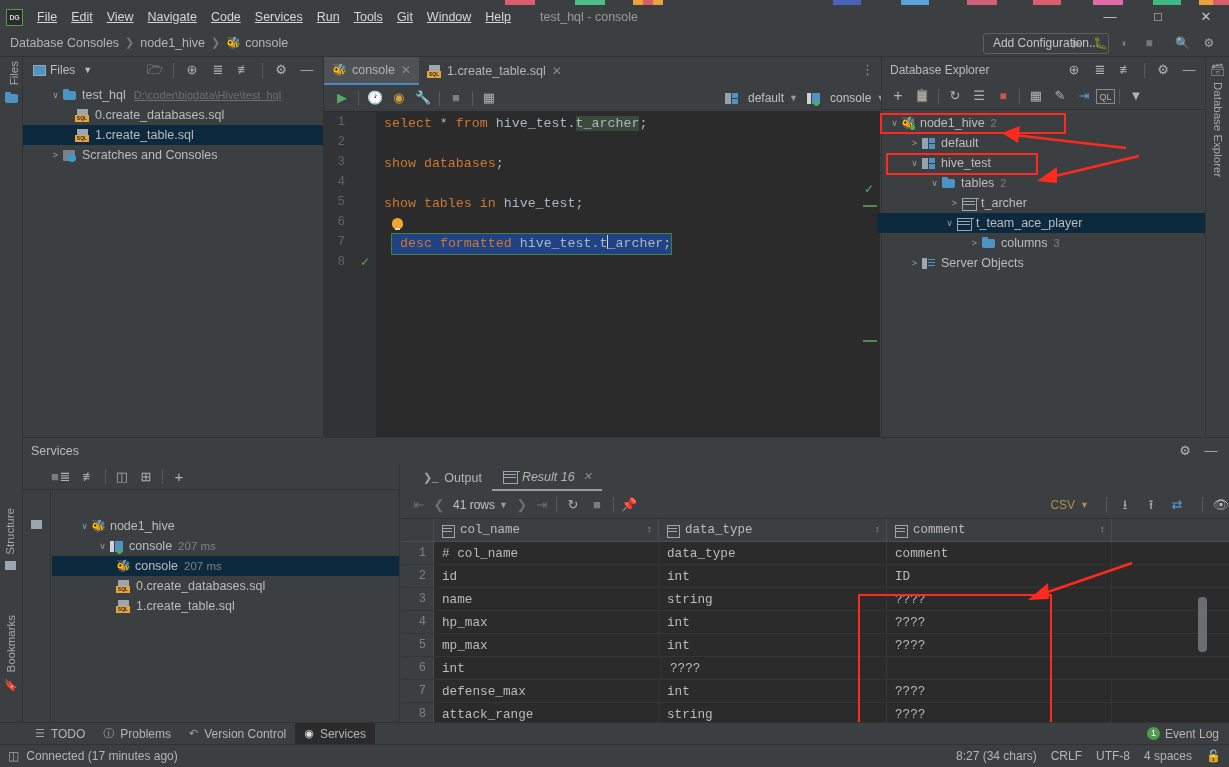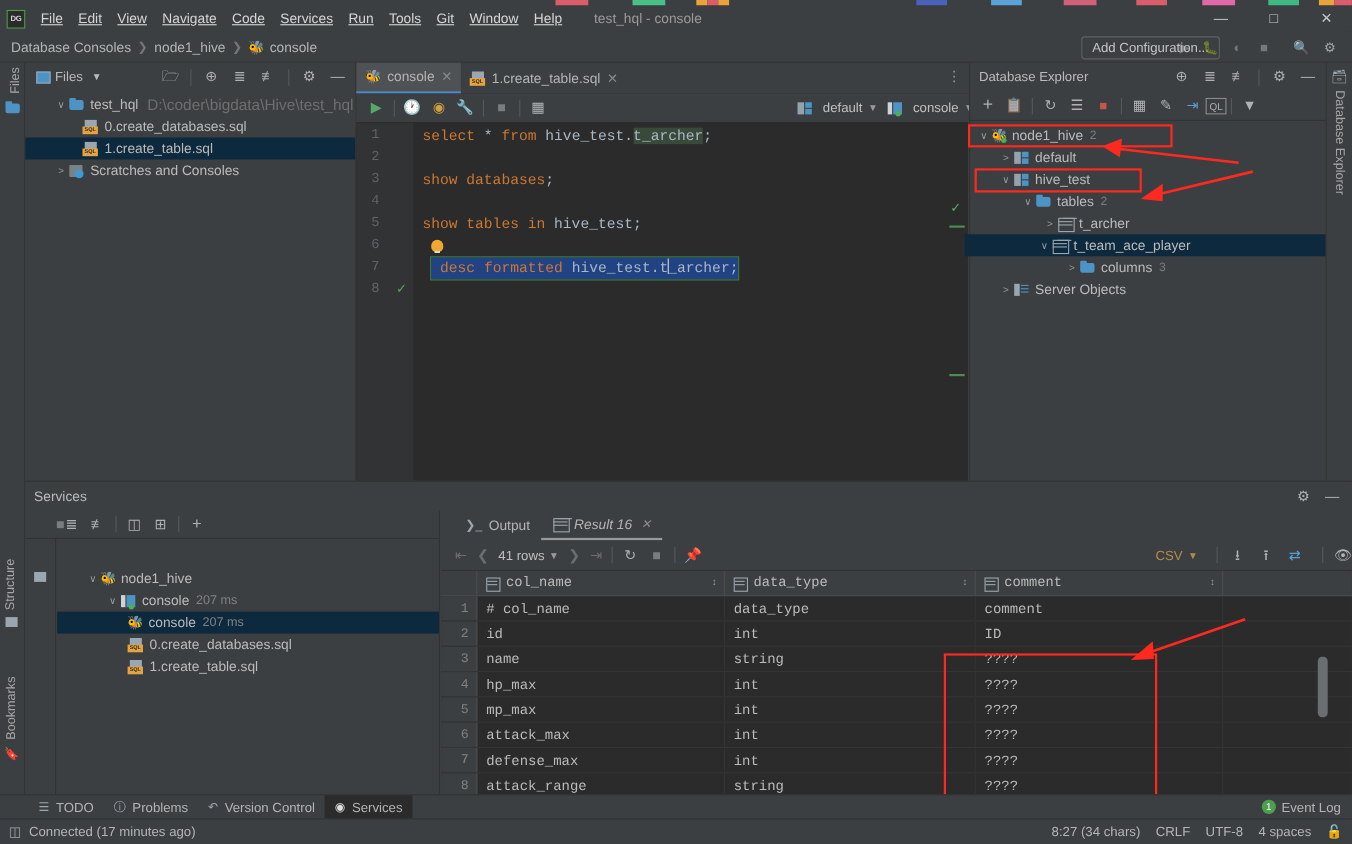--- a/index.html
+++ b/index.html
@@ -52,21 +52,21 @@
   
   #files { position:absolute; top:57px; left:23px; width:301px; height:380px; background:#3c3f41;
            border-right:1px solid #323232; }
   #files-header { height:26px; display:flex; align-items:center; padding:0 4px; }
   #files-title { color:#bbbbbb; font-size:12px; margin-left:4px; }
   #files-tree { position:absolute; top:26px; left:0; right:0; bottom:0; background:#3c3f41; padding-top:2px; }
   .trow { height:20px; display:flex; align-items:center; font-size:12.5px; color:#bbbbbb;
           white-space:nowrap; padding-left:6px; }
   .trow.sel { background:#0d293e; }
   .arrow { width:13px; color:#9a9a9a; font-size:9px; text-align:center; flex:0 0 13px;}
-  .tpath { color:#6e6e6e; margin-left:8px; font-size:14px; }
+  .tpath { color:#6e6e6e; margin-left:8px; font-size:11px;text-decoration:underline; }
 
   
   .ico { width:16px; height:15px; margin-right:4px; flex:0 0 16px; position:relative; display:inline-block;}
   .ico-folder::before { content:""; position:absolute; left:1px; top:3px; width:13px; height:9px;
         background:#4d94c4; border-radius:1px 2px 2px 2px; }
   .ico-folder::after { content:""; position:absolute; left:1px; top:1px; width:6px; height:3px;
         background:#4d94c4; border-radius:1px; }
   .ico-sql { position:relative; }
   .ico-sql::before { content:""; position:absolute; left:2px; top:1px; width:11px; height:12px;
         background:#9aa7b0; }
@@ -606,21 +606,20 @@
         <div class="gc" style="width:225px">????</div>
       </div>
       <div class="grow">
         <div class="gidx">5</div>
         <div class="gc" style="width:225px">mp_max</div>
         <div class="gc" style="width:228px">int</div>
         <div class="gc" style="width:225px">????</div>
       </div>
       <div class="grow">
         <div class="gidx">6</div>
-        <div class="gc" style="width:225px">attack_max</div>
         <div class="gc" style="width:228px">int</div>
         <div class="gc" style="width:225px">????</div>
       </div>
       <div class="grow">
         <div class="gidx">7</div>
         <div class="gc" style="width:225px">defense_max</div>
         <div class="gc" style="width:228px">int</div>
         <div class="gc" style="width:225px">????</div>
       </div>
       <div class="grow">

